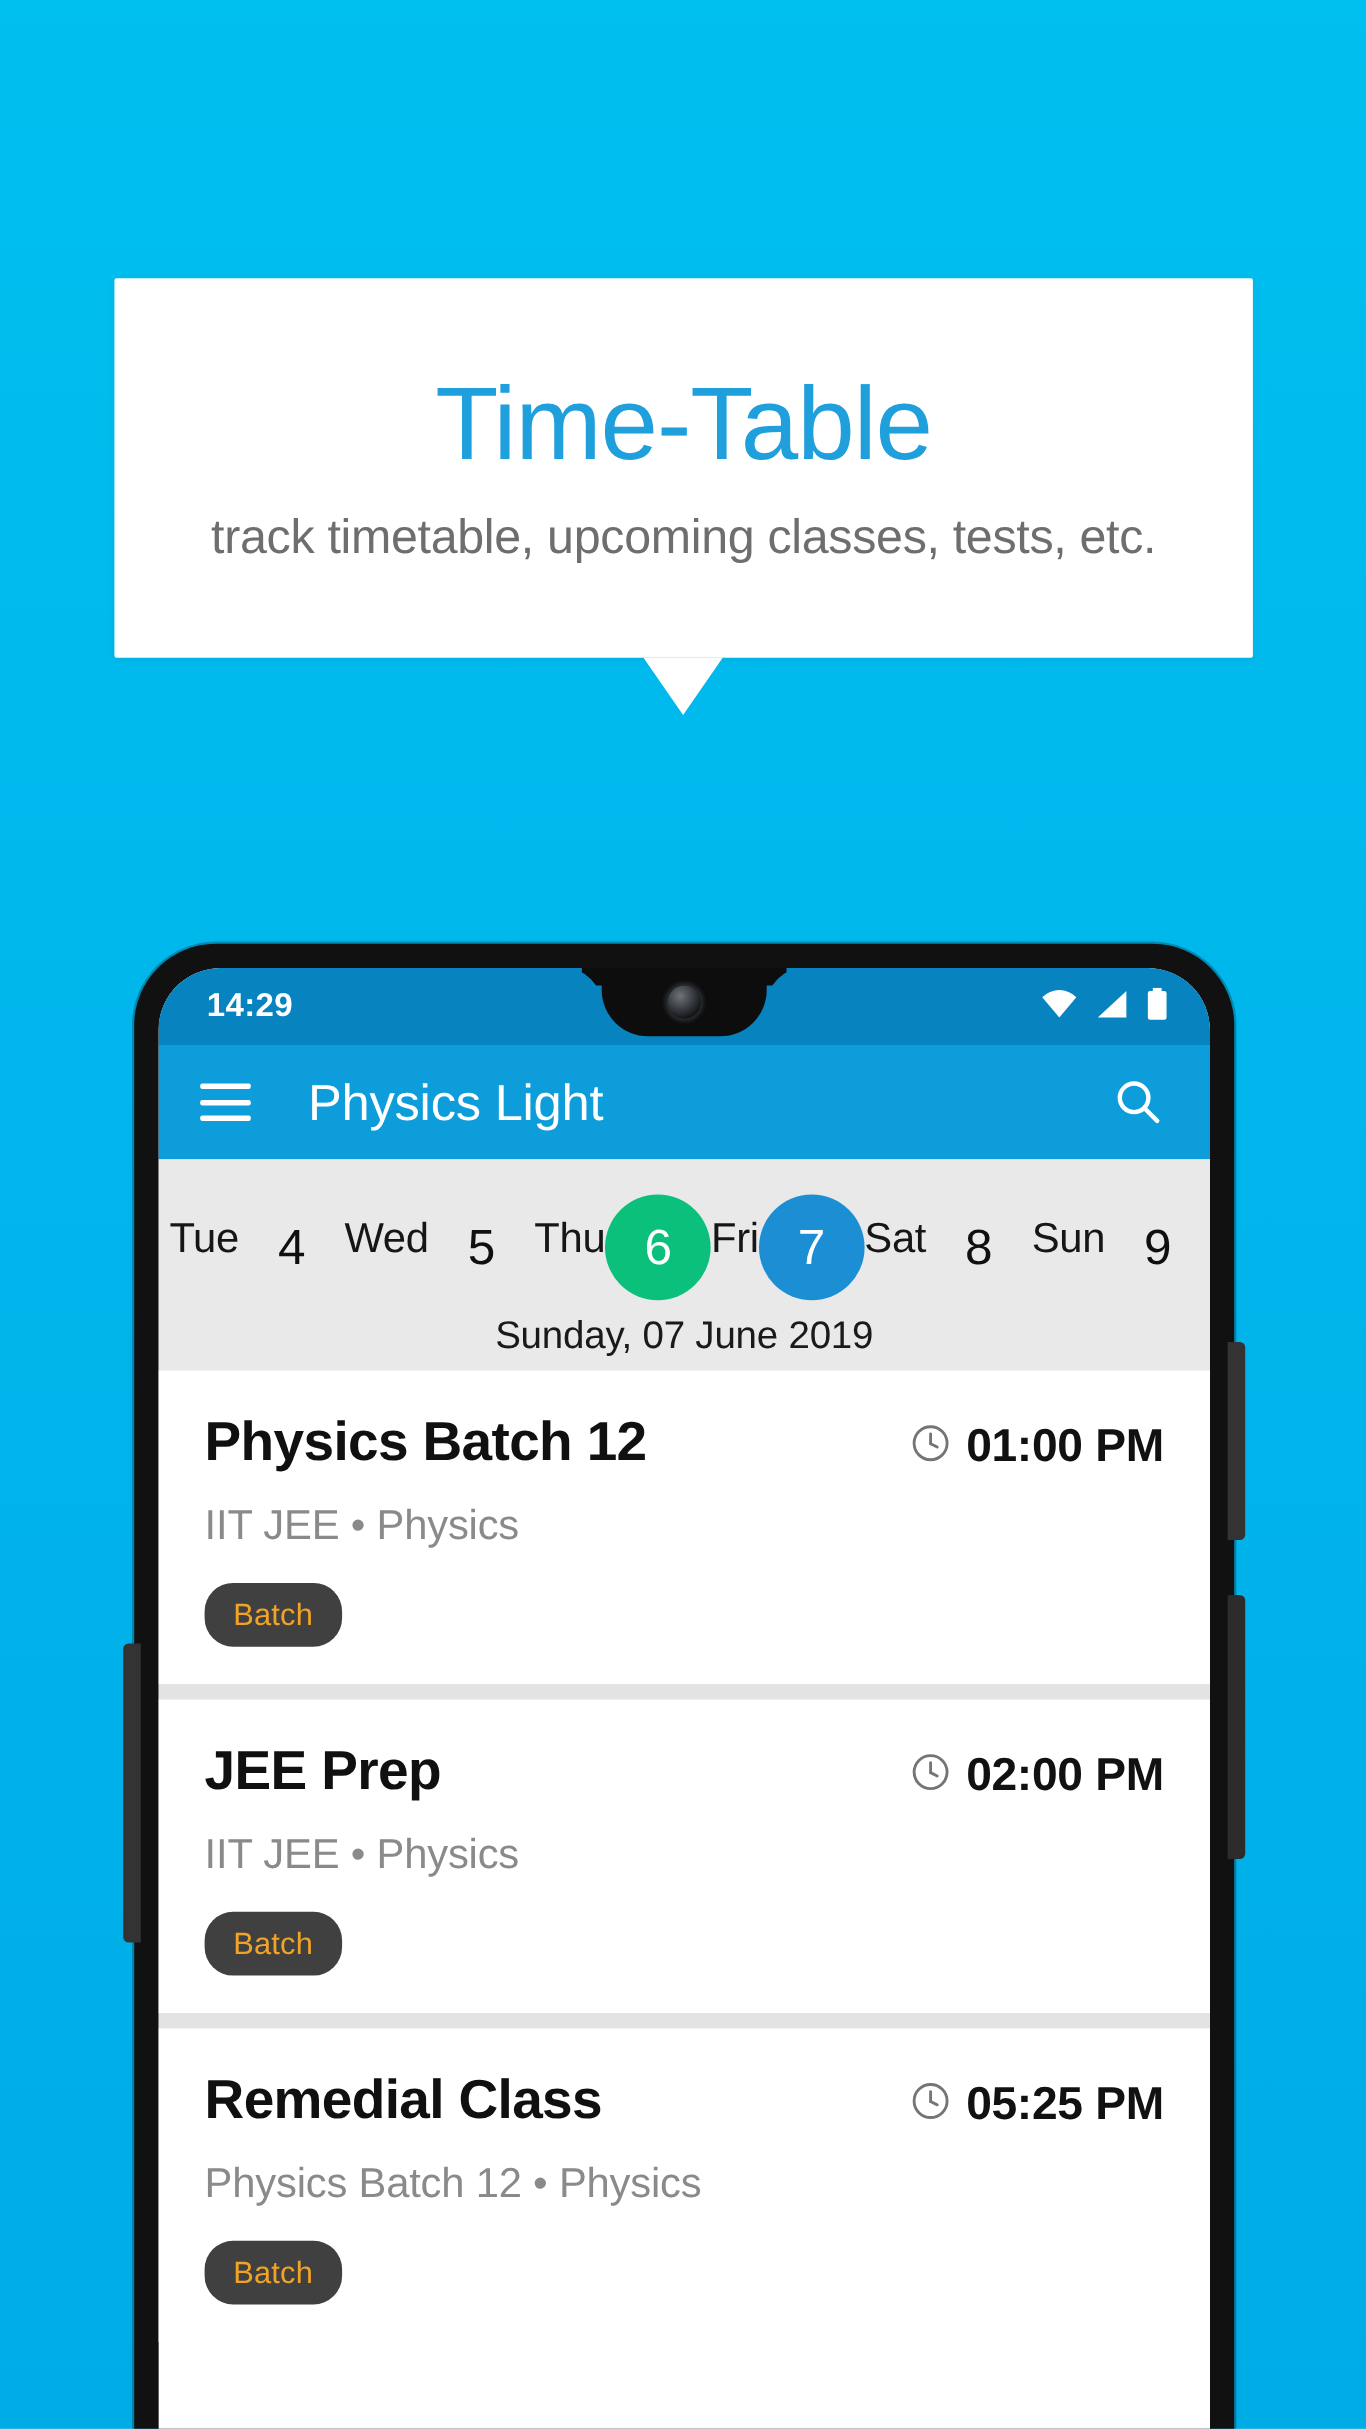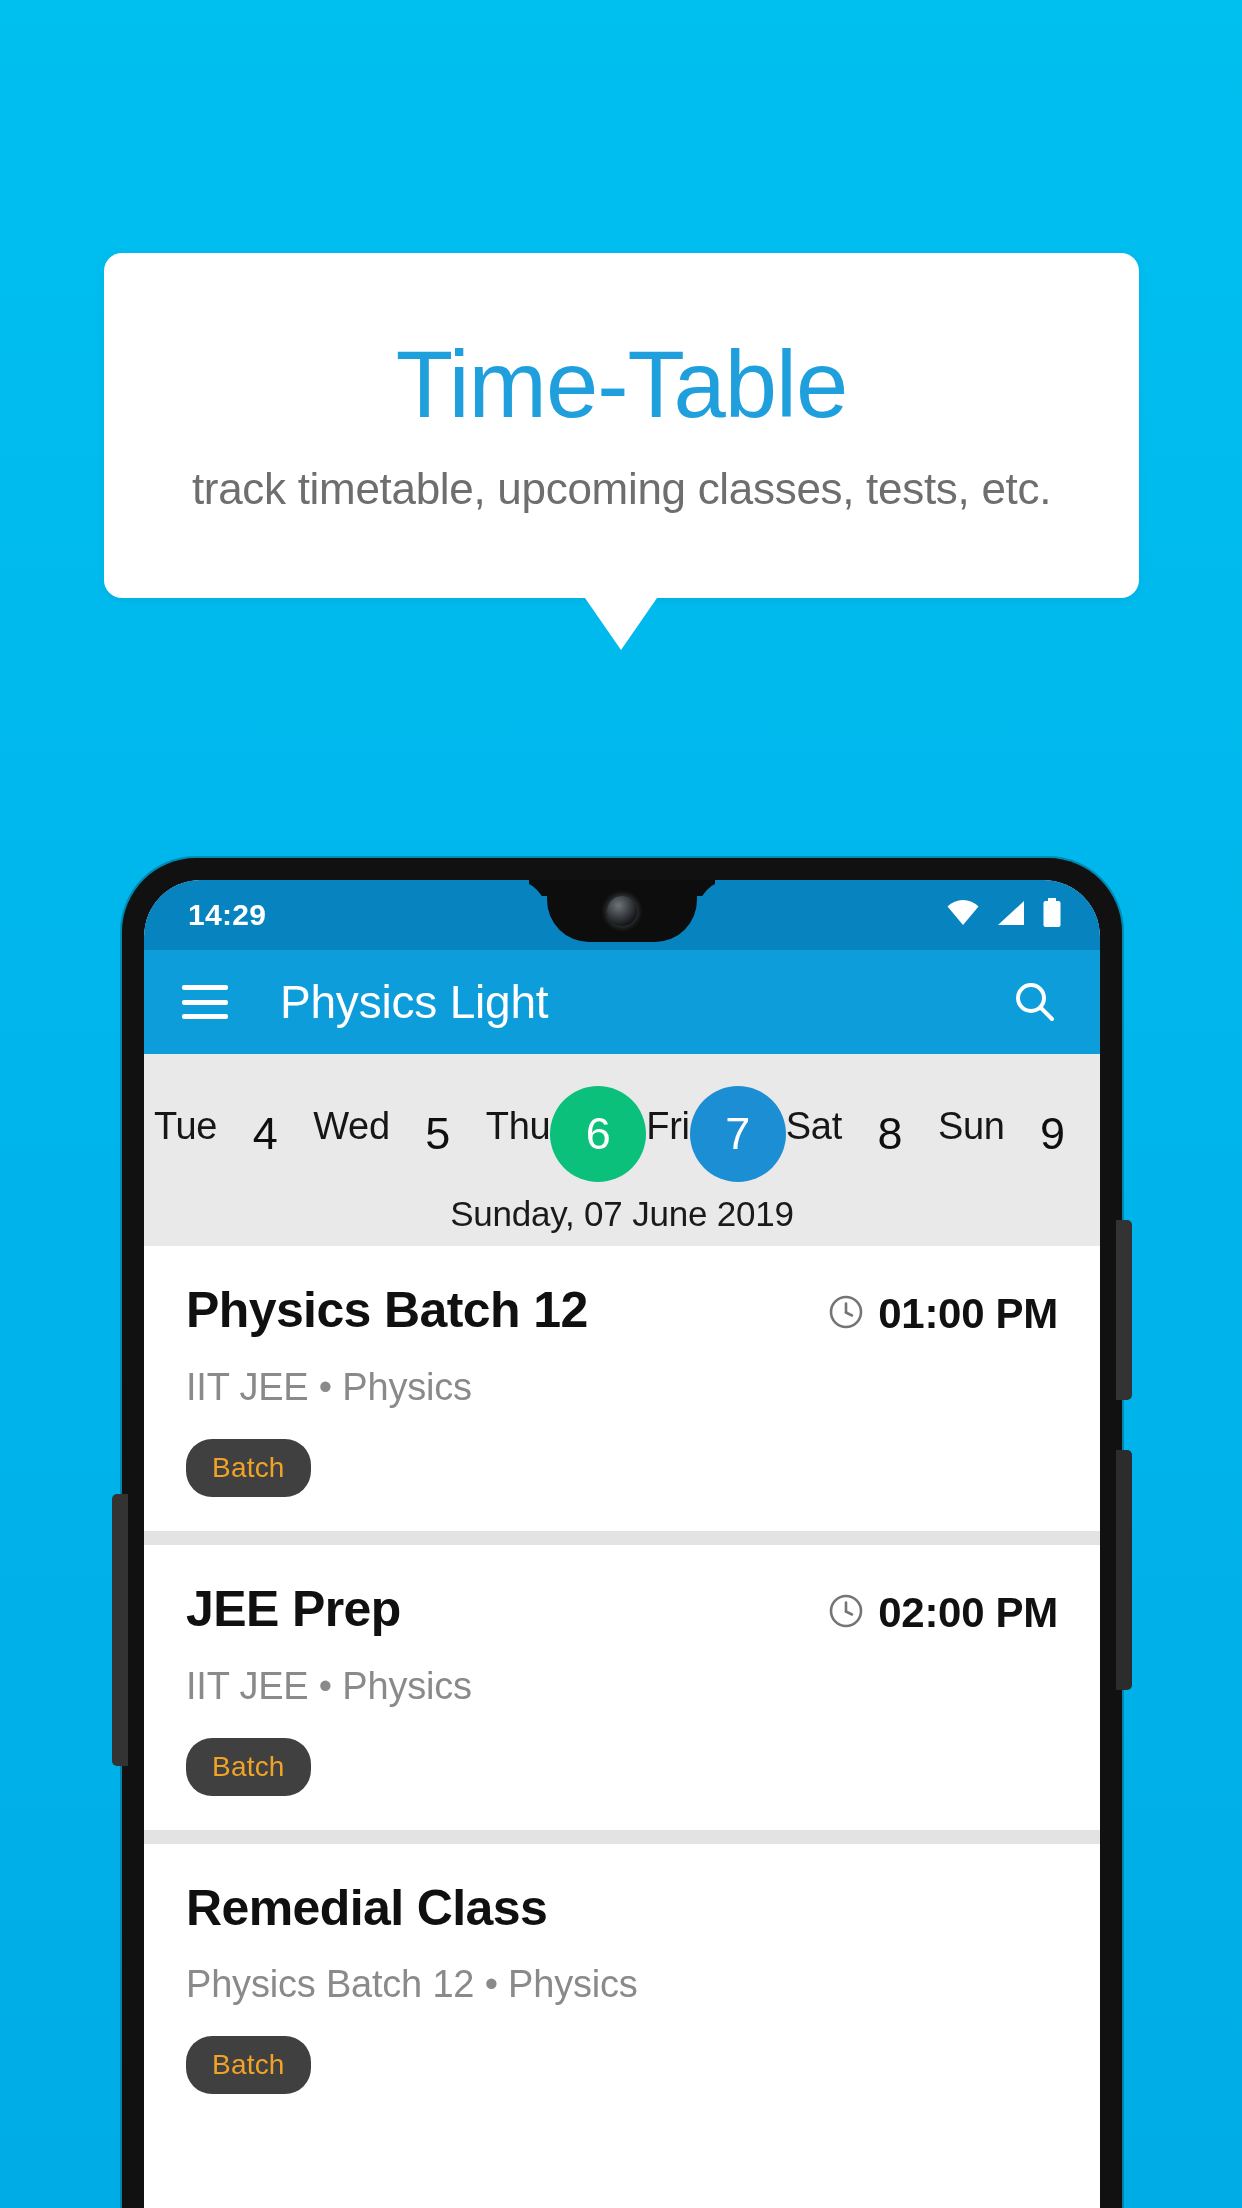--- a/index.html
+++ b/index.html
@@ -12,21 +12,21 @@
     background:linear-gradient(180deg,#00C0F0 0%,#00B6EC 45%,#00ACE6 100%);
     position:relative;
   }
 
   
   #callout {
     position:absolute;
     left:104px; top:253px;
     width:1035px; height:345px;
     background:#ffffff;
-    border-radius:18px;
+    border-radius:2px;
     box-shadow:0 2px 10px rgba(0,0,0,0.06);
     display:flex;
     flex-direction:column;
     align-items:center;
     justify-content:center;
   }
   #callout-title {
     color:#1F9FDC;
     font-size:94px;
     font-weight:400;
@@ -408,20 +408,30 @@
               <span class="card-time-text">02:00 PM</span>
             </div>
           </div>
           <div class="card-sub">IIT JEE • Physics</div>
           <div class="card-badge">Batch</div>
         </div>
 
         <div class="class-card">
           <div class="card-top">
             <div class="card-title">Remedial Class</div>
+            <div class="card-time">
+              <span>
+                <svg width="36" height="36" viewBox="0 0 36 36">
+                  <circle cx="18" cy="18" r="15" fill="none" stroke="#757575" stroke-width="2.6"></circle>
+                  <line x1="18" y1="9.5" x2="18" y2="18.5" stroke="#757575" stroke-width="2.6" stroke-linecap="round"></line>
+                  <line x1="18" y1="18.5" x2="24" y2="21.5" stroke="#757575" stroke-width="2.6" stroke-linecap="round"></line>
+                </svg>
+              </span>
+              <span class="card-time-text">05:25 PM</span>
+            </div>
           </div>
           <div class="card-sub">Physics Batch 12 • Physics</div>
           <div class="card-badge">Batch</div>
         </div>
 
       </div>
 
     </div>
   </div>
 </div>

